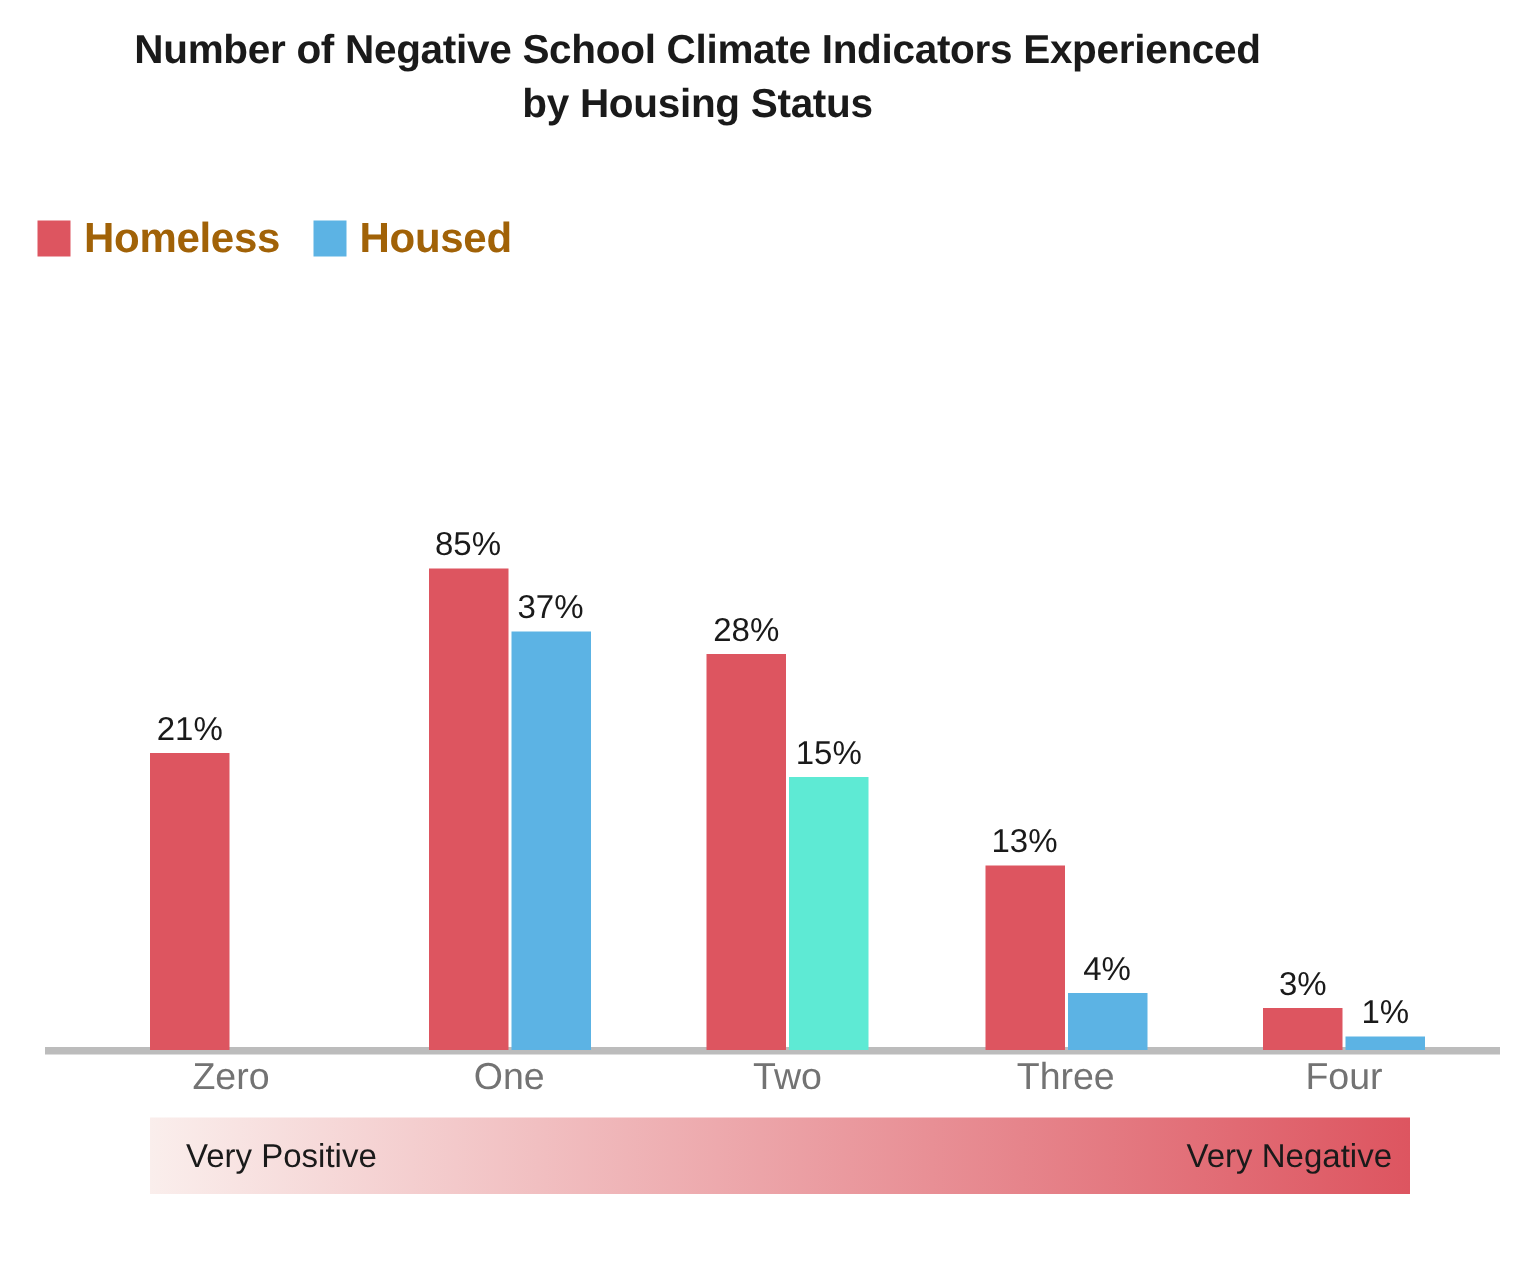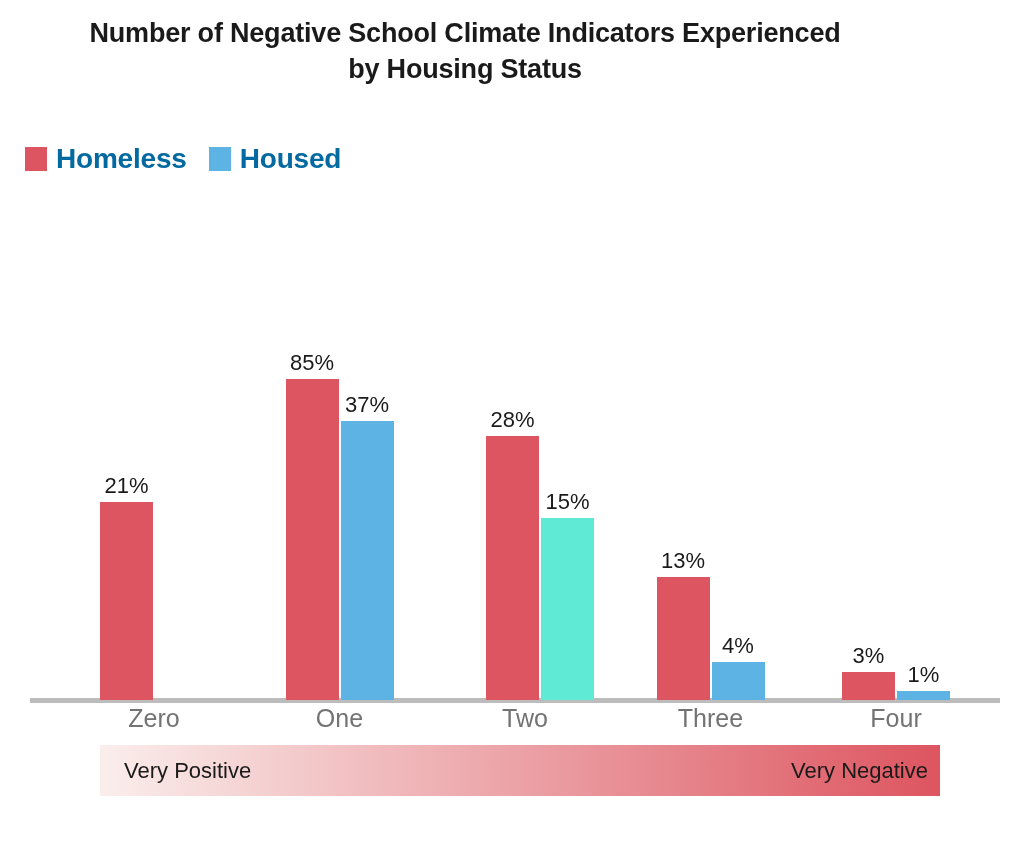--- a/index.html
+++ b/index.html
@@ -51,21 +51,21 @@
   .legend-swatch {
     width: 22px;
     height: 24px;
     display: block;
     margin-right: 9px;
   }
   .legend-label {
     font-size: 28px;
     font-weight: bold;
     line-height: 1;
-    color: #0369a1;
+    color: #a16207;
     letter-spacing: -0.2px;
   }
 
   
   #plot {
     position: absolute;
     left: 0;
     top: 0;
     width: 1024px;
     height: 842px;
@@ -168,21 +168,21 @@
         </div>
       </div>
       <div class="bar-group" style="left: 285.5px; top: 140px; height: 560px;">
         <div class="bar series-0" style="background: rgb(221, 85, 96); height: 320.62px;">
           <span class="bar-label">85%</span>
         </div>
         <div class="bar series-1" style="background: rgb(92, 179, 228); height: 279px;">
           <span class="bar-label">37%</span>
         </div>
       </div>
-      <div class="bar-group" style="left: 471px; top: 140px; height: 560px; margin-left: 15px;">
+      <div class="bar-group" style="left: 471px; top: 140px; height: 560px;">
         <div class="bar series-0" style="background: rgb(221, 85, 96); height: 264.04px;">
           <span class="bar-label">28%</span>
         </div>
         <div class="bar series-1" style="background: #5eead4; height: 182px;">
           <span class="bar-label">15%</span>
         </div>
       </div>
       <div class="bar-group" style="left: 656.5px; top: 140px; height: 560px;">
         <div class="bar series-0" style="background: rgb(221, 85, 96); height: 122.59px;">
           <span class="bar-label">13%</span>

